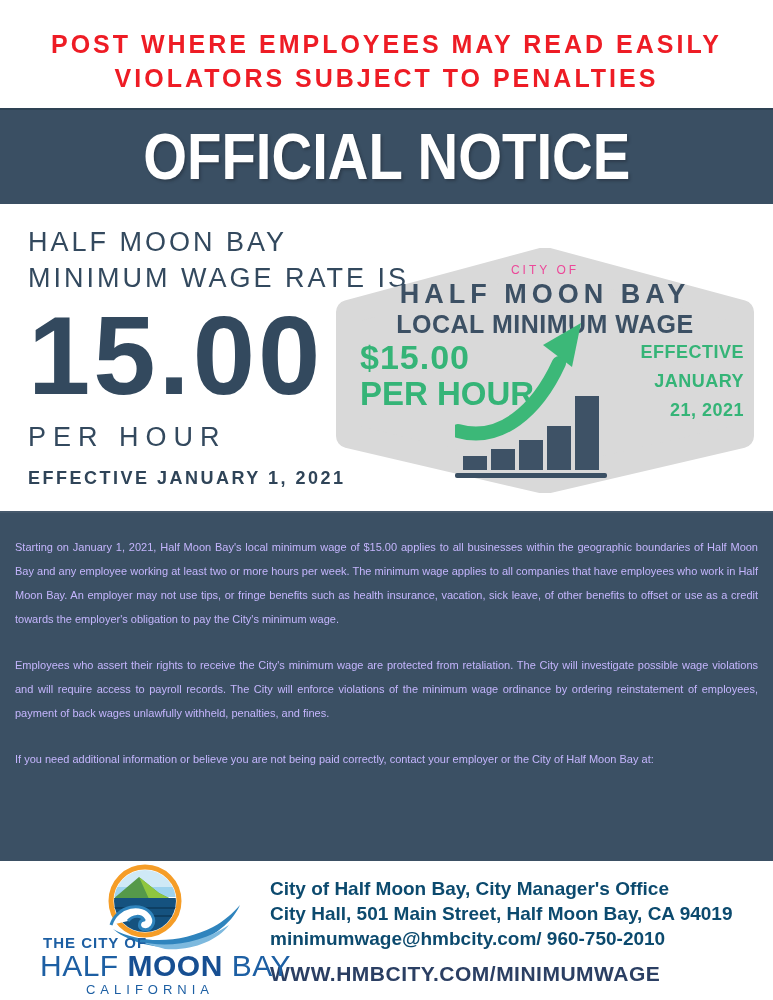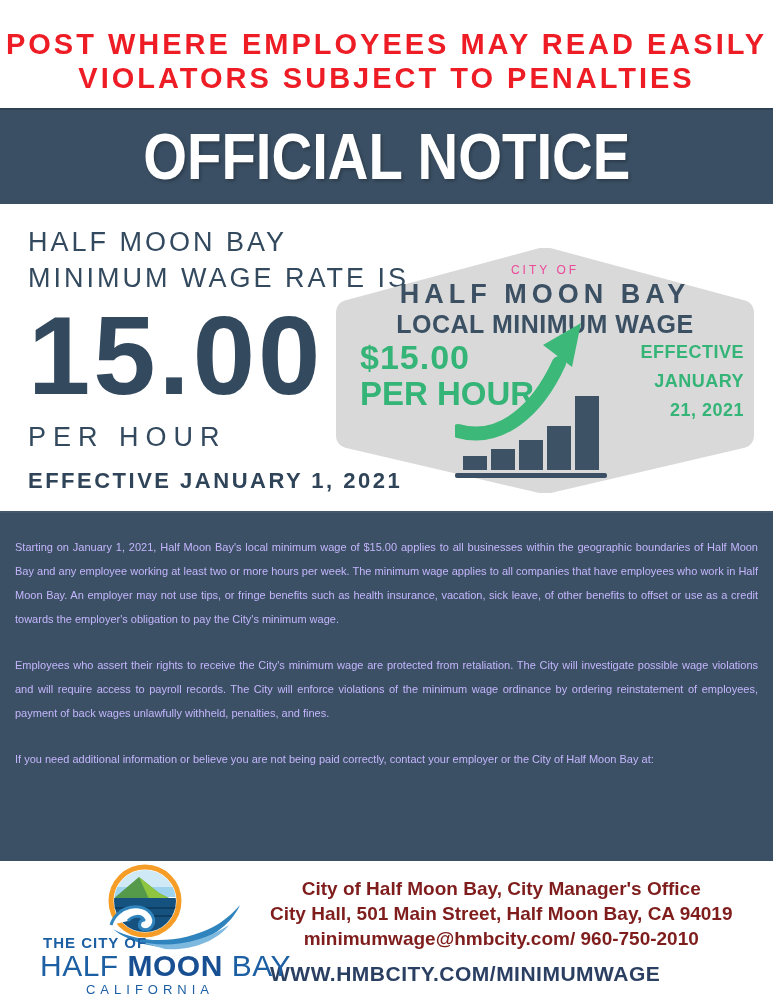--- a/index.html
+++ b/index.html
@@ -2,42 +2,42 @@
 <html><head>
 <meta charset="utf-8">
 <style>
   * { margin:0; padding:0; box-sizing:border-box; }
   body { background:#ffffff; font-family:"Liberation Sans", sans-serif; }
   .poster { position:relative; width:773px; height:1000px; background:#ffffff; overflow:hidden; margin:0 auto; }
 
   
   .warning { padding-top:27px; text-align:center; }
   .warning div {
-    color:#ee1c25; font-weight:bold; font-size:29px; letter-spacing:3px; line-height:34px;
+    color:#ee1c25; font-weight:bold; font-size:25px; letter-spacing:3px; line-height:34px;
   }
 
   
   .banner {
     margin-top:13px; height:96px; background:#3a4f63; border-top:2px solid #2e4254;
     display:flex; align-items:center; justify-content:center;
   }
   .banner .banner-title {
     color:#ffffff; font-weight:bold; font-size:64px; letter-spacing:0px;
     transform:scaleX(0.88); transform-origin:center;
     text-shadow:2px 2px 3px rgba(30,40,50,0.45);
     white-space:nowrap;
   }
 
   
   .hero { position:relative; height:307px; background:#ffffff; }
   .hero-left { position:absolute; left:28px; top:20px; }
   .hero-heading { color:#33495e; font-size:27px; font-weight:500; letter-spacing:3px; line-height:36px; }
   .hero-rate { color:#33495e; font-size:112px; font-weight:800; letter-spacing:3px; line-height:108px; margin-top:6px; }
   .hero-perhour { color:#33495e; font-size:27px; font-weight:500; letter-spacing:7px; margin-top:12px; }
-  .hero-effective { color:#2f4458; font-size:22px; font-weight:bold; letter-spacing:2.5px; margin-top:15px; }
+  .hero-effective { color:#2f4458; font-size:18px; font-weight:bold; letter-spacing:2.5px; margin-top:15px; }
 
   
   .badge { position:absolute; left:330px; top:44px; width:430px; height:245px; }
   .badge-shape { position:absolute; left:0; top:0; }
   .badge-cityof { position:absolute; top:15px; width:100%; text-align:center;
     color:#ec4899; font-size:12px; font-weight:normal; letter-spacing:3px; }
   .badge-title { position:absolute; top:31px; width:100%; text-align:center;
     color:#3c5064; font-size:27px; font-weight:800; letter-spacing:5px; }
   .badge-subtitle { position:absolute; top:62px; width:100%; text-align:center;
     color:#3c5064; font-size:25px; font-weight:800; letter-spacing:0.5px; }
@@ -59,21 +59,21 @@
   
   .footer { height:140px; background:#ffffff; display:flex; padding-left:35px; }
   .logo-block { position:relative; width:235px; height:140px; flex:none; }
   .logo-emblem { position:absolute; left:62px; top:2px; }
   .logo-thecityof { position:absolute; left:8px; top:73px; color:#1d5fa3; font-size:15px; font-weight:bold; letter-spacing:1px; }
   .logo-name { position:absolute; left:5px; top:88px; color:#1d5fa3; font-size:30px; letter-spacing:0.5px; white-space:nowrap; }
   .logo-name .heavy { font-weight:800; color:#174f92; }
   .logo-california { position:absolute; left:0; top:121px; width:230px; text-align:center;
     color:#1d5fa3; font-size:13px; letter-spacing:5px; font-weight:500; }
   .contact-block { padding-top:15px; padding-left:0px; }
-  .contact-block .green-line { color:#7f1d1d; font-size:19px; font-weight:bold; line-height:25px;text-align:center; }
+  .contact-block .green-line { color:#0c4a6e; font-size:19px; font-weight:bold; line-height:25px; }
   .contact-block .website { color:#2b3f63; font-size:21px; font-weight:800; letter-spacing:0.5px; margin-top:11px; }
 </style>
 </head>
 <body>
 
 <div class="poster">
 
   <div class="warning">
     <div>POST WHERE EMPLOYEES MAY READ EASILY</div>
     <div>VIOLATORS SUBJECT TO PENALTIES</div>

